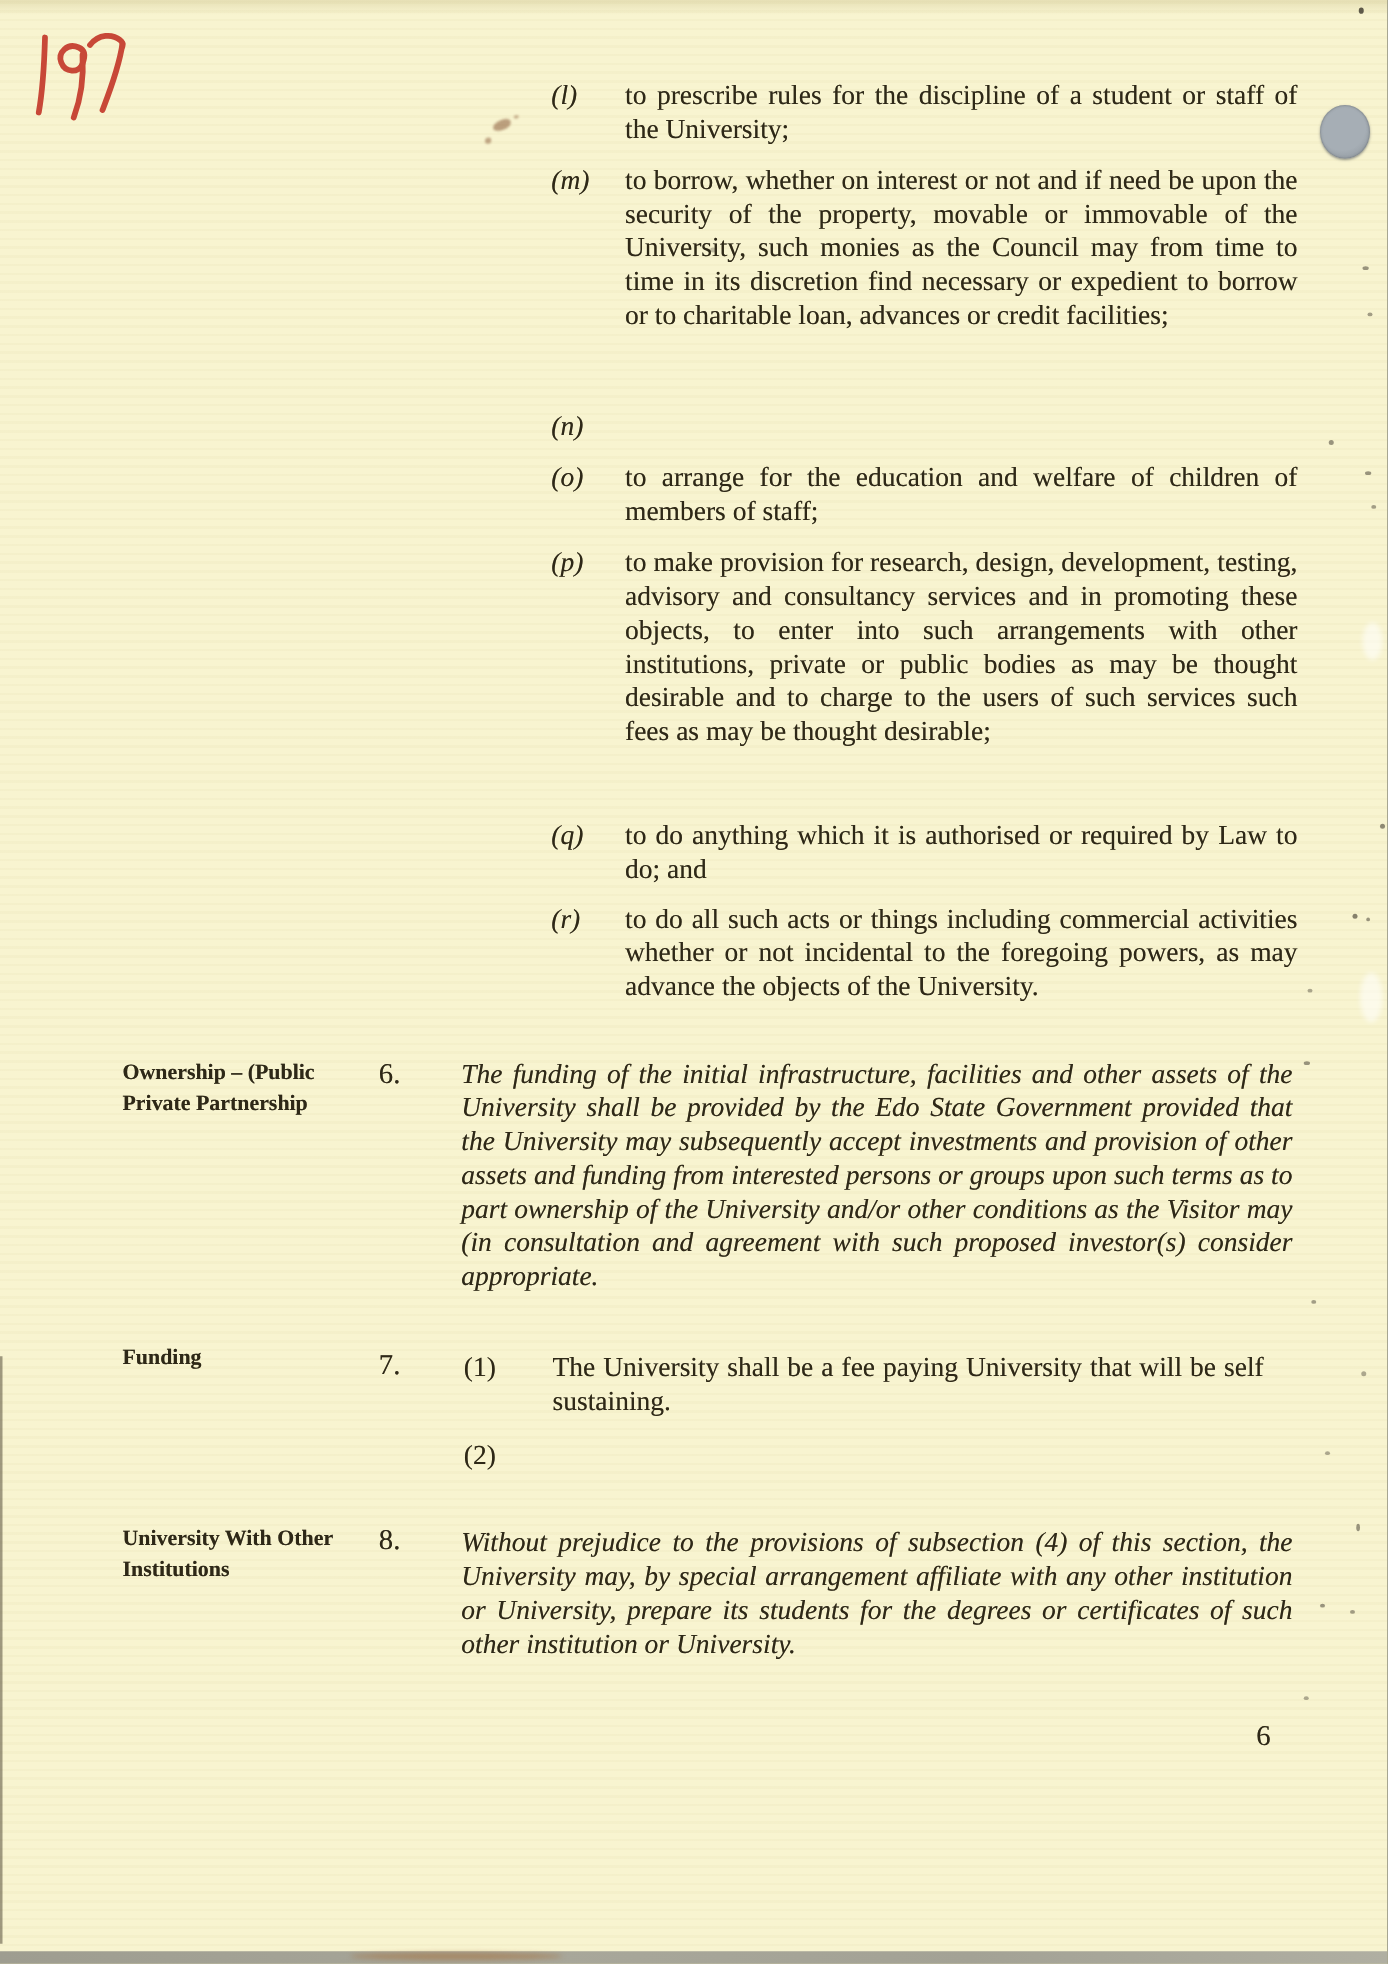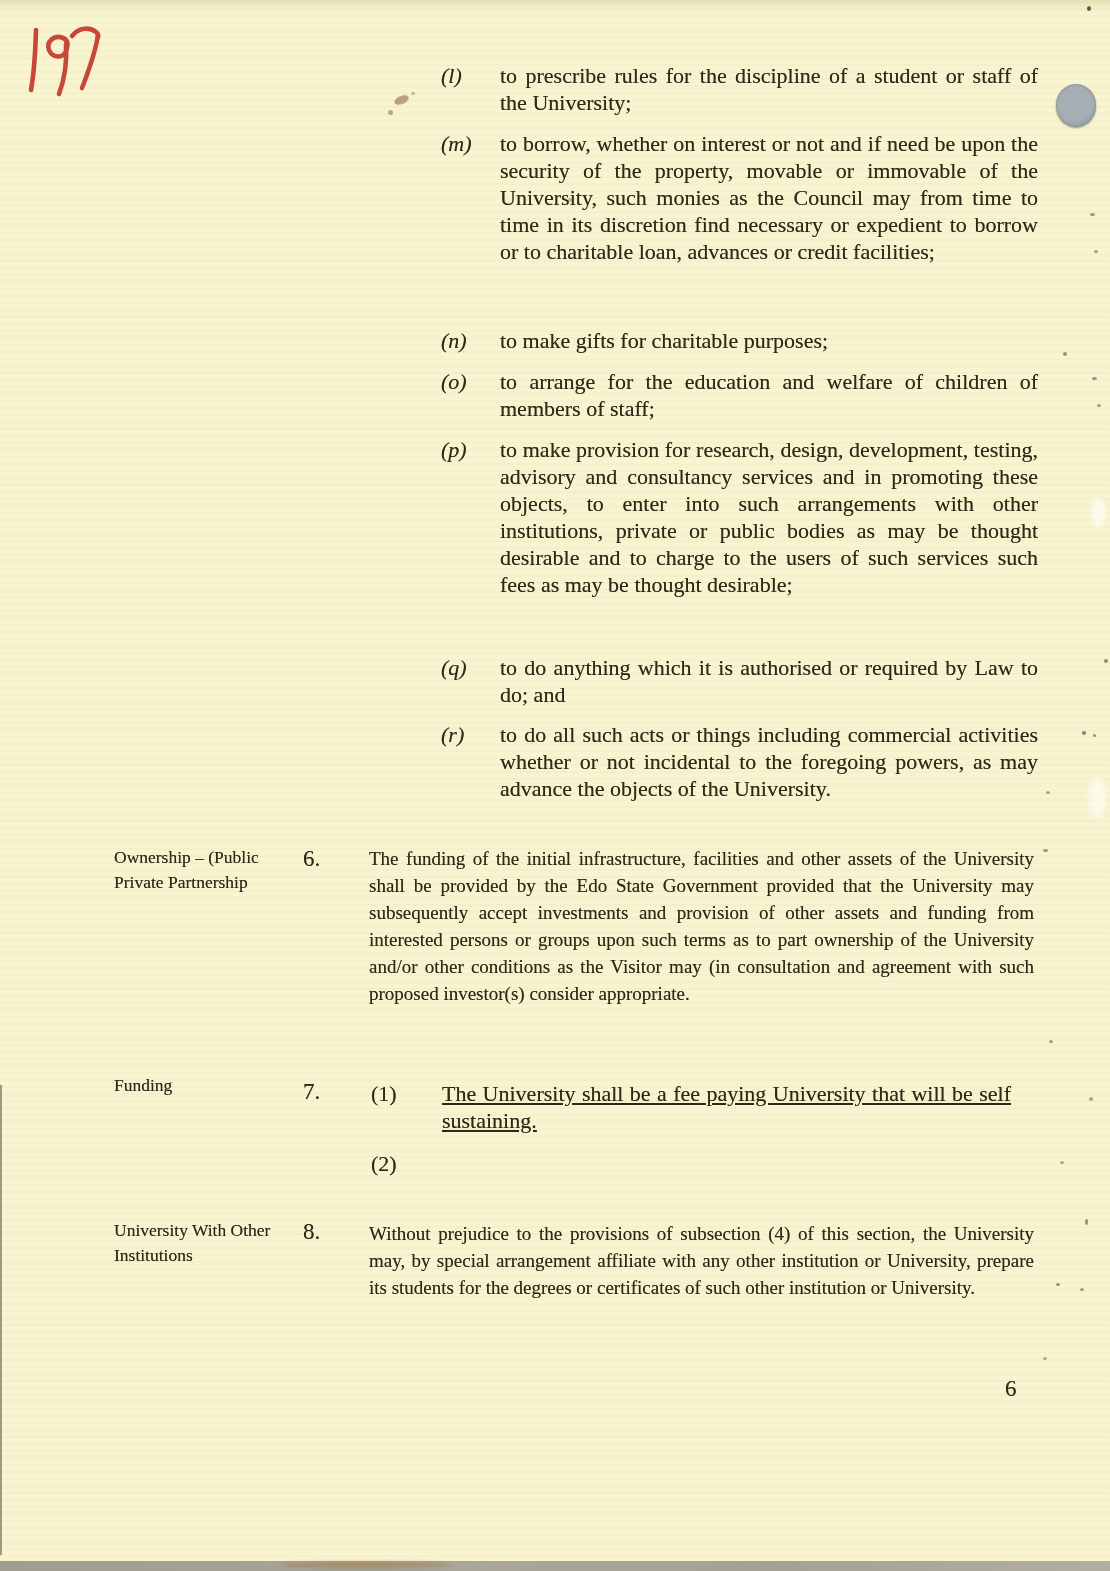--- a/index.html
+++ b/index.html
@@ -26,35 +26,35 @@
     box-shadow:0 1px 2px rgba(80,85,90,0.6), inset 0 0 2px rgba(70,75,80,0.7);
   }
 
   
   .clause{ position:absolute; left:441px; width:600px; display:flex; font-size:22px; line-height:27px; }
   .clause .lbl{ width:59px; flex:none; font-style:italic; }
   .clause .txt{ width:538px; flex:none; text-align:justify; }
   .c0{top:62px}.c1{top:130px}.c2{top:327px}.c3{top:368px}.c4{top:436px}.c5{top:654px}.c6{top:721px}
 
   
-  .mnote{ position:absolute; left:114px; width:185px; font-weight:normal; font-size:17.5px; line-height:25px; }
+  .mnote{ position:absolute; left:98px; width:185px; font-weight:bold; font-size:17.5px; line-height:25px; }
   .n0{top:845px}.n1{top:1073px}.n2{top:1218px}
 
   
   .snum{ position:absolute; left:303px; font-size:23px; line-height:27px; }
   .s0{top:845px}.s1{top:1078px}.s2{top:1218px}
 
   
-  .sbody{ position:absolute; left:369px; width:665px; text-align:justify; font-size:19px; line-height:27px; }
+  .sbody{ position:absolute; left:369px; width:665px; text-align:justify; font-size:22px; line-height:27px;font-style:italic; }
   .b0{top:845px}.b2{top:1220px}
 
   
   .subsec{ position:absolute; left:371px; width:640px; display:flex; font-size:22px; line-height:27px; }
   .subsec .slbl{ width:71px; flex:none; }
-  .subsec .stxt{ flex:1; text-align:justify;text-decoration:underline; }
+  .subsec .stxt{ flex:1; text-align:justify; }
   .u0{top:1080px}.u1{top:1150px}
 
   .pagenum{ position:absolute; left:1005px; top:1376px; font-size:23px; }
 
   
   .spk{ position:absolute; background:#3a342a; border-radius:50%; }
   .smudge{ position:absolute; background:#8a5a3a; border-radius:60% 40% 55% 45%; filter:blur(0.7px); }
   .whitepatch{ position:absolute; background:rgba(255,255,255,0.55); border-radius:50%; filter:blur(2px); }
   .bottom-edge{ position:absolute; left:0; bottom:0; width:1110px; height:10px; background:linear-gradient(90deg,#9e9d90 0%,#a8a79a 40%,#a3a295 70%,#b0afa2 100%); }
   .bottom-brown{ position:absolute; left:280px; bottom:3px; width:170px; height:6px; background:rgba(168,115,62,0.55); filter:blur(2px); border-radius:50%; }
@@ -80,21 +80,20 @@
   <div class="clause c0 txtsoft">
     <span class="lbl">(l)</span>
     <span class="txt">to prescribe rules for the discipline of a student or staff of the University;</span>
   </div>
   <div class="clause c1 txtsoft">
     <span class="lbl">(m)</span>
     <span class="txt">to borrow, whether on interest or not and if need be upon the security of the property, movable or immovable of the University, such monies as the Council may from time to time in its discretion find necessary or expedient to borrow or to charitable loan, advances or credit facilities;</span>
   </div>
   <div class="clause c2 txtsoft">
     <span class="lbl">(n)</span>
-    <span class="txt">to make gifts for charitable purposes;</span>
   </div>
   <div class="clause c3 txtsoft">
     <span class="lbl">(o)</span>
     <span class="txt">to arrange for the education and welfare of children of members of staff;</span>
   </div>
   <div class="clause c4 txtsoft">
     <span class="lbl">(p)</span>
     <span class="txt">to make provision for research, design, development, testing, advisory and consultancy services and in promoting these objects, to enter into such arrangements with other institutions, private or public bodies as may be thought desirable and to charge to the users of such services such fees as may be thought desirable;</span>
   </div>
   <div class="clause c5 txtsoft">

